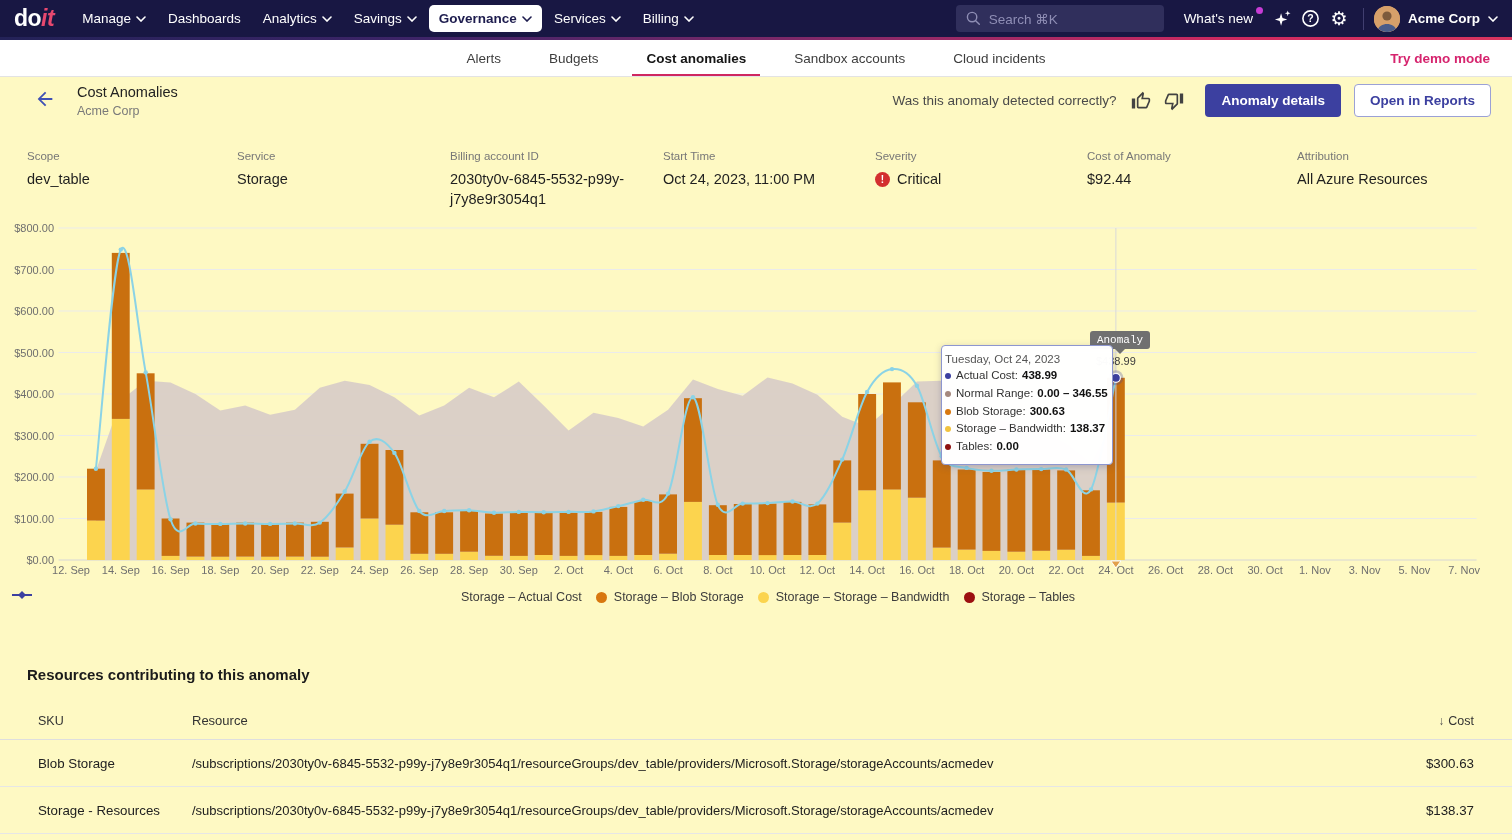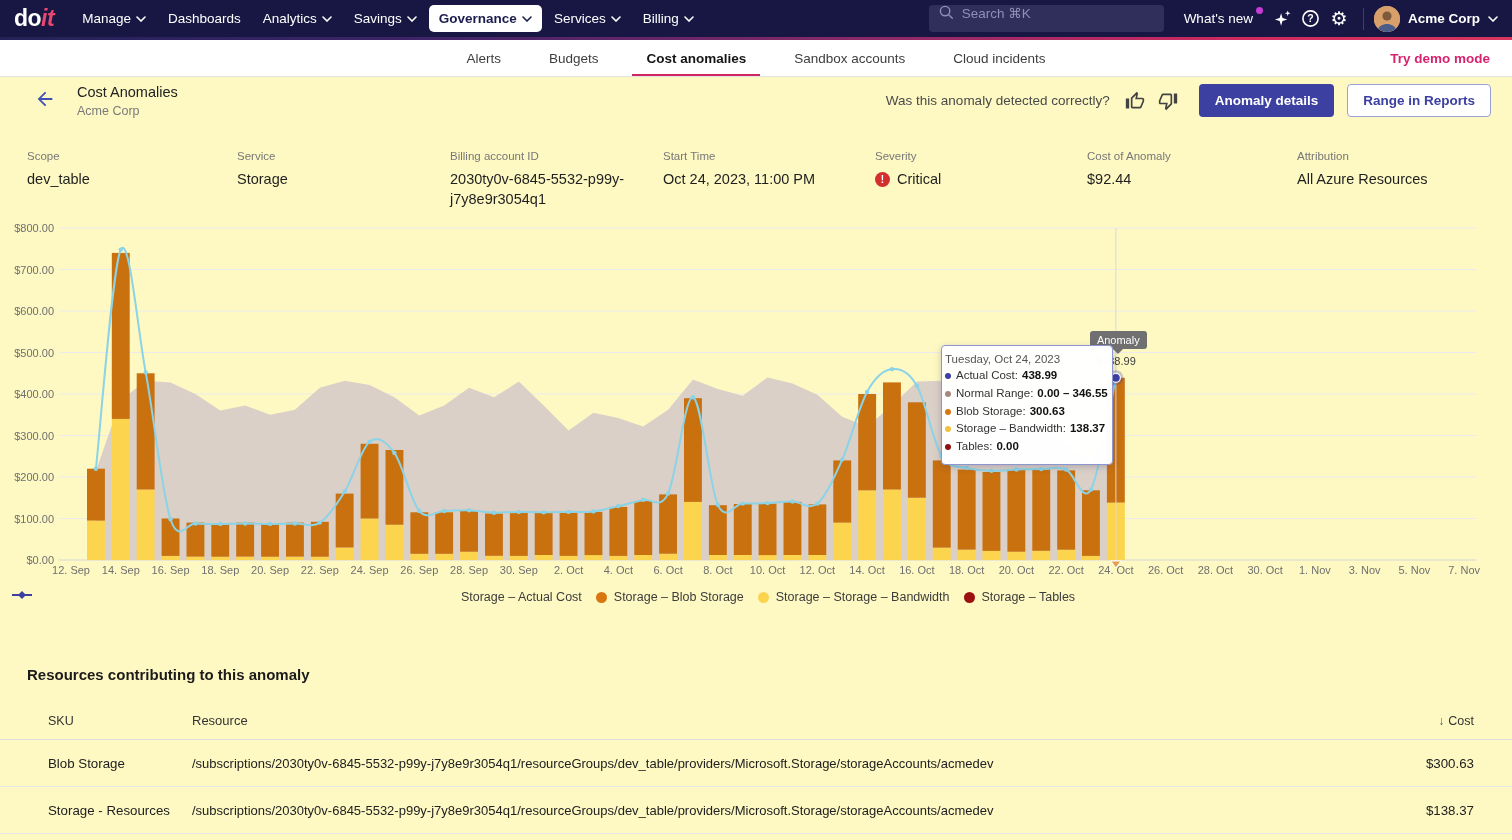--- a/index.html
+++ b/index.html
@@ -8,22 +8,22 @@
           font-family:"Liberation Sans", sans-serif; background:#fef9c3; }
 
   
   .topnav { position:absolute; top:0; left:0; right:0; height:37px; background:#181743;
             display:flex; align-items:center; padding:0 14px; }
   .logo { font-size:23px; font-weight:800; letter-spacing:-0.5px; margin-right:18px; cursor:pointer; line-height:1;}
   .logo .p1 { color:#fff; } .logo .p2 { color:#e8486f; font-style:italic; }
   .nav-item { color:#fff; font-size:13.5px; padding:6px 10px; display:flex; align-items:center;
               gap:5px; cursor:pointer; border-radius:5px; white-space:nowrap; }
   .nav-item.active { background:#fff; color:#1d1c4e; font-weight:700; }
-  .searchbox { margin-left:auto; width:235px; height:27px; background:#302f5c; border-radius:4px;
-               display:flex; align-items:flex-start; gap:8px; padding:0 10px; color:#8f8eb5; font-size:13.5px; cursor:text;}
+  .searchbox { margin-left:auto; width:208px; height:27px; background:#302f5c; border-radius:4px;
+               display:flex; align-items:center; gap:8px; padding:0 10px; color:#8f8eb5; font-size:13.5px; cursor:text;}
   .whats-new { position:relative; color:#fff; font-size:13.5px; margin:0 16px 0 20px; cursor:pointer; white-space:nowrap;}
   .notif-dot { position:absolute; top:-4px; right:-10px; width:7px; height:7px; border-radius:50%; background:#c73cd6; }
   .icon-btn { width:28px; height:28px; display:flex; align-items:center; justify-content:center; color:#fff; cursor:pointer; }
   .gear-glyph { font-size:19px; line-height:1; }
   .vdivider { width:1px; height:22px; background:#413f70; margin:0 10px; }
   .account { display:flex; align-items:center; gap:8px; color:#fff; font-size:13.5px; font-weight:700; cursor:pointer; }
   .avatar { width:26px; height:26px; border-radius:50%; overflow:hidden; background:#d7a06a; flex:none; }
 
   .strip { position:absolute; top:37px; left:0; right:0; height:3px;
            background:linear-gradient(90deg,#232258 0%,#3e2468 28%,#8c2968 58%,#cf2960 82%,#d8355f 100%); }
@@ -72,32 +72,32 @@
 
   .tooltip { position:absolute; left:941px; top:127px; width:172px; background:rgba(255,255,255,0.98);
              border:1px solid #8d96cf; border-radius:4px; box-shadow:0 2px 7px rgba(70,70,110,0.28);
              padding:7px 3px 8px; font-size:11.5px; color:#333; z-index:5; }
   .tt-date { color:#555; margin-bottom:2px; }
   .tt-row { display:flex; align-items:center; line-height:1.55; white-space:nowrap; }
   .tt-bullet { width:6px; height:6px; border-radius:50%; flex:none; margin-right:5px; }
   .tt-val { font-weight:700; color:#111; margin-left:4px; }
 
   .flag { position:absolute; top:113px; height:18px; padding:8px 7px; background:#707070; border-radius:3px;
-          color:#fff; font-size:11px; display:flex; align-items:center; z-index:4; }
+          color:#fff; font-size:11px; display:flex; align-items:center; z-index:4;font-family:Liberation Mono, monospace; }
   .flag::after { content:""; position:absolute; top:18px; left:50%; margin-left:-5px;
                  border:5px solid transparent; border-top-color:#707070; }
 
   
   .res-title { position:absolute; top:666px; left:27px; font-size:15px; font-weight:700; color:#1b1b1b; }
   .res-table { position:absolute; top:702px; left:0; right:0; }
   .thead { display:flex; align-items:center; height:38px; border-bottom:1px solid #dedede;
            font-size:12.5px; color:#333; font-weight:500; }
   .trow { display:flex; align-items:center; height:47px; border-bottom:1px solid #e6e6e6;
           font-size:13.3px; color:#212121; }
-  .col-sku { width:192px; padding-left:48px; flex:none; }
+  .col-sku { width:192px; padding-left:38px; flex:none; }
   .col-res { flex:1; font-size:13px; }
   .col-cost { width:140px; flex:none; text-align:right; padding-right:38px; }
   .sort-arrow { color:#555; margin-right:4px; font-size:12px; cursor:pointer;}
 </style>
 </head>
 <body>
 
 <div class="page">
 
   <div class="topnav">
@@ -217,21 +217,21 @@
           </svg>
       </span>
       <span class="thumb">
         <svg width="20" height="20" viewBox="0 0 24 24">
             <g transform="rotate(180 12 12)">
               <path d="M1 21h4V9H1v12zm22-11c0-1.1-.9-2-2-2h-6.31l.95-4.57.03-.32c0-.41-.17-.79-.44-1.06L14.17 1 7.58 7.59C7.22 7.95 7 8.45 7 9v10c0 1.1.9 2 2 2h9c.83 0 1.54-.5 1.84-1.22l3.02-7.05c.09-.23.14-.47.14-.73v-2zm-2 2l-3 7H9V9l4.34-4.34L12.23 10H21v2z" fill="#424242"></path>
             </g>
           </svg>
       </span>
       <button class="btn-primary">Anomaly details</button>
-      <button class="btn-outline">Range in Reports</button>
+      <button class="btn-outline">Open in Reports</button>
     </div>
   </div>
 
   <div class="info" id="info-row">
       <div>
         <div class="info-label">Scope</div>
         <div class="info-value">dev_table</div>
       </div>
       <div>
         <div class="info-label">Service</div>

